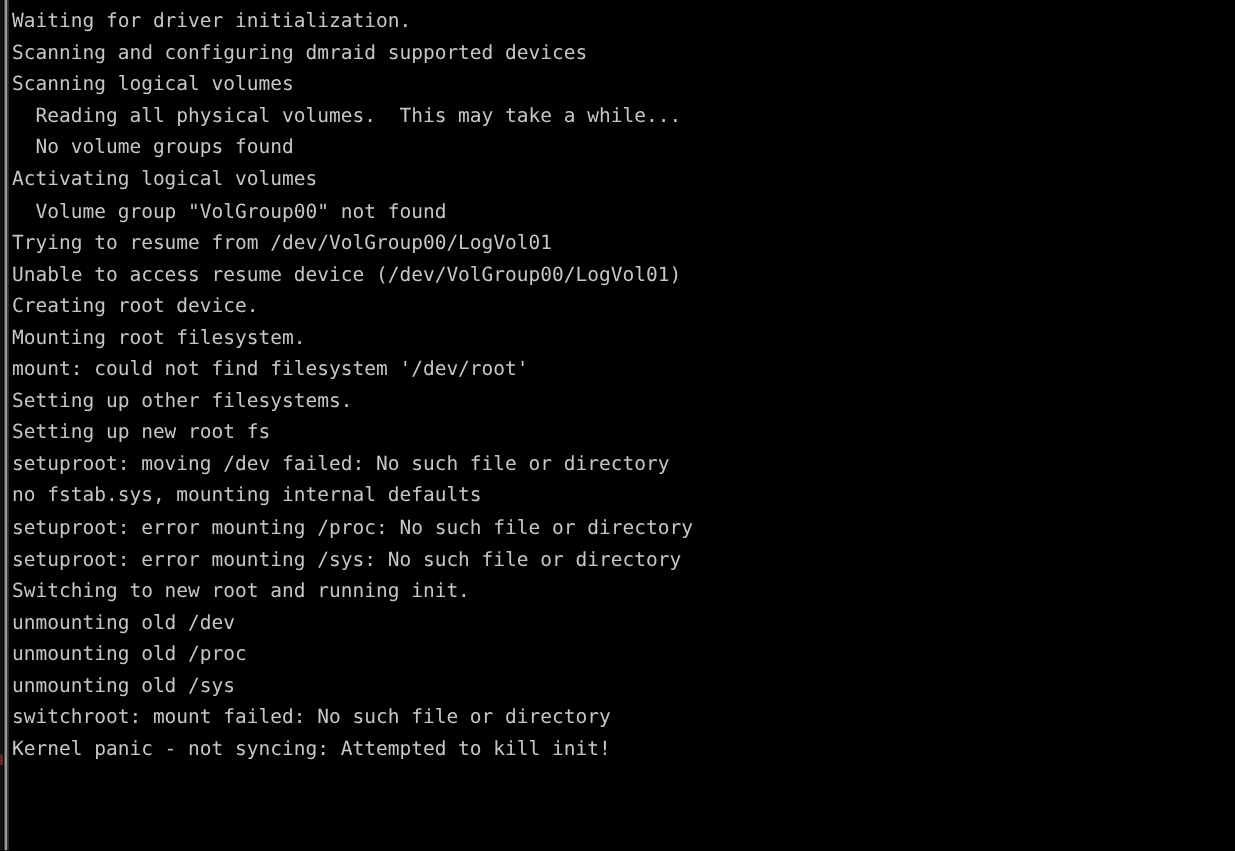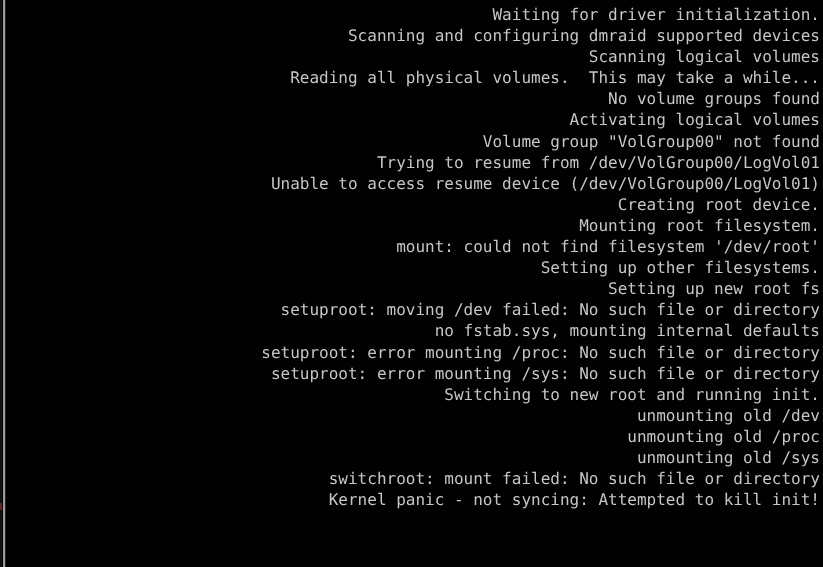--- a/index.html
+++ b/index.html
@@ -62,27 +62,26 @@
 
   
   #console-output {
     position: absolute;
     left: 8px;
     top: 4px;
     width: 812px;
     height: 563px;
     white-space: pre;
     color: #c6c6c6;
-    font-size: 16px;
+    font-size: 13px;
     line-height: 21.1px;
     letter-spacing: 0.0px;
     font-family: "DejaVu Sans Mono", "Liberation Mono", monospace;
     -webkit-font-smoothing: none;
     text-rendering: geometricPrecision;
-    text-align: right;
   }
   .console-line {
     display: block;
     white-space: pre;
     height: 21.1px;
     color: #c6c6c6;
   }
 </style>
 </head>
 <body>

